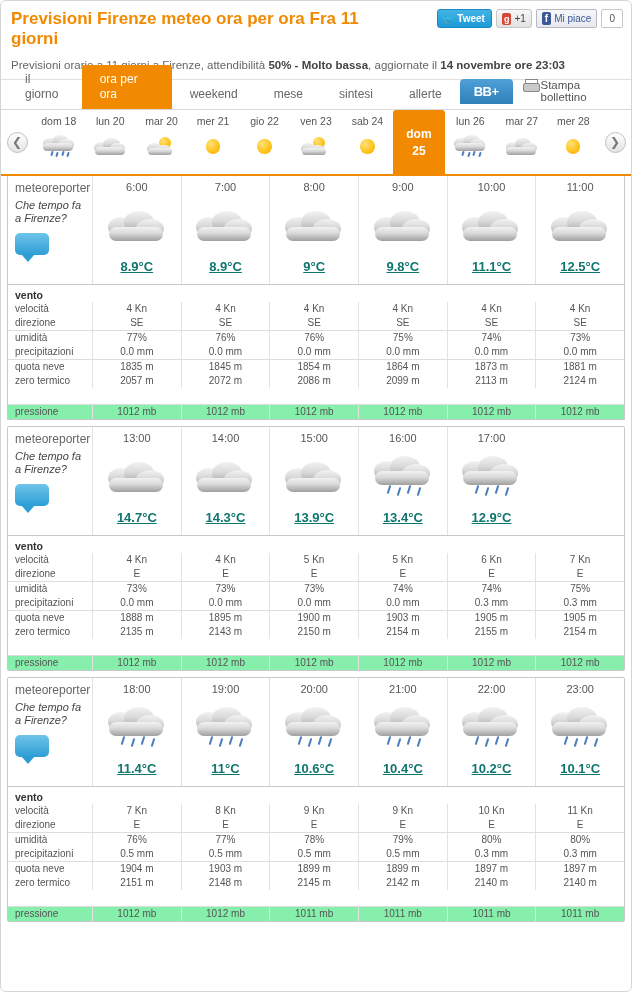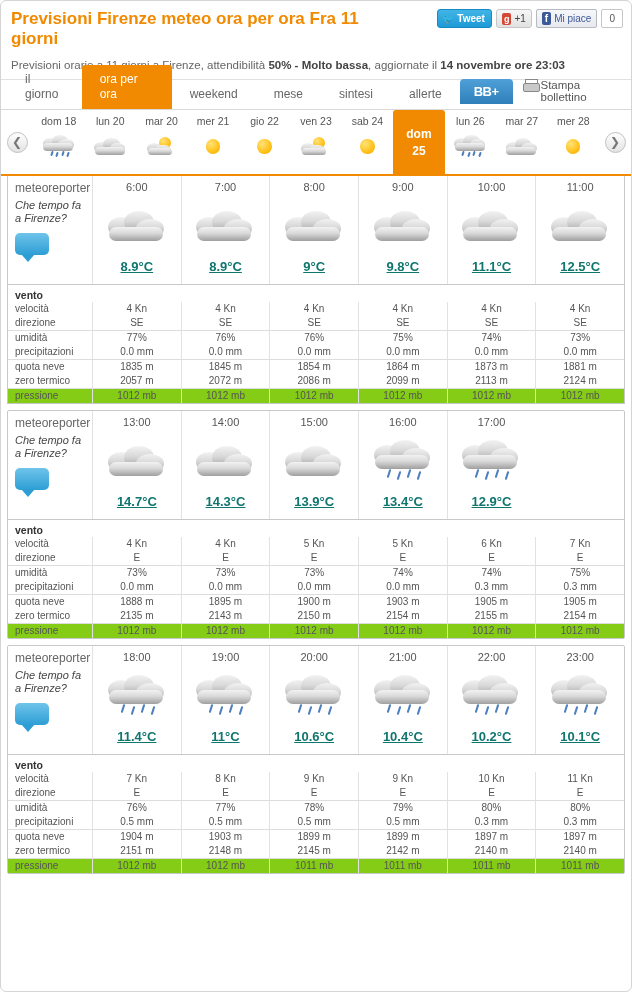--- a/index.html
+++ b/index.html
@@ -341,21 +341,22 @@
     text-align: center;
     border-left: 1px solid #e2e2e2;
     line-height: 12px;
   }
   .rowline > div:first-child {
     text-align: left;
     padding-left: 7px;
     border-left: none;
   }
   .shaded {
-    background: #84cc16;
+    background: #86efac;
+    margin-top: 16px;
   }
   .grp { border-top: 1px solid #ddd; }
 </style>
 </head>
 <body>
 
 <div class="page">
 
   <div class="header">
     <h1 class="page-title">Previsioni Firenze meteo ora per ora Fra 11 giorni</h1>

